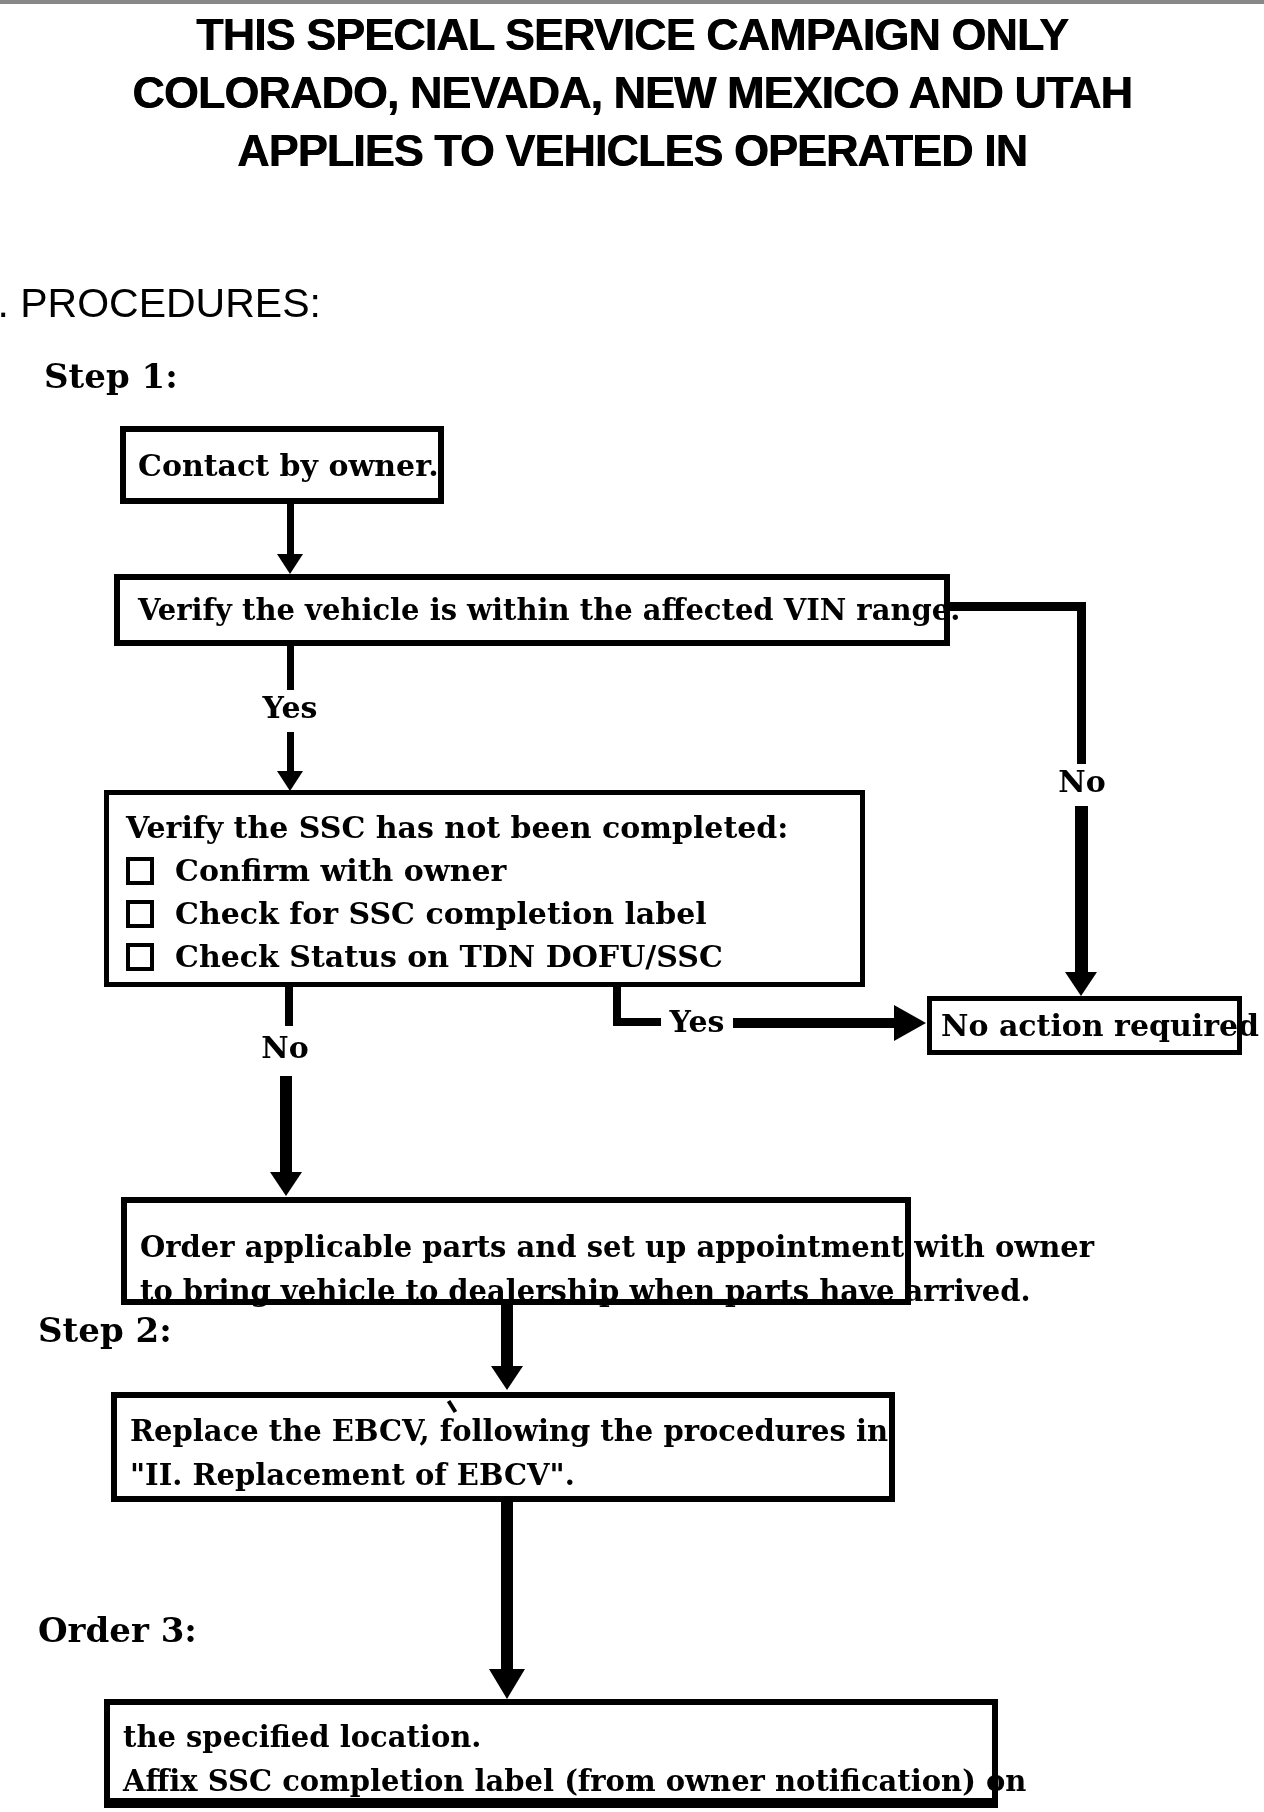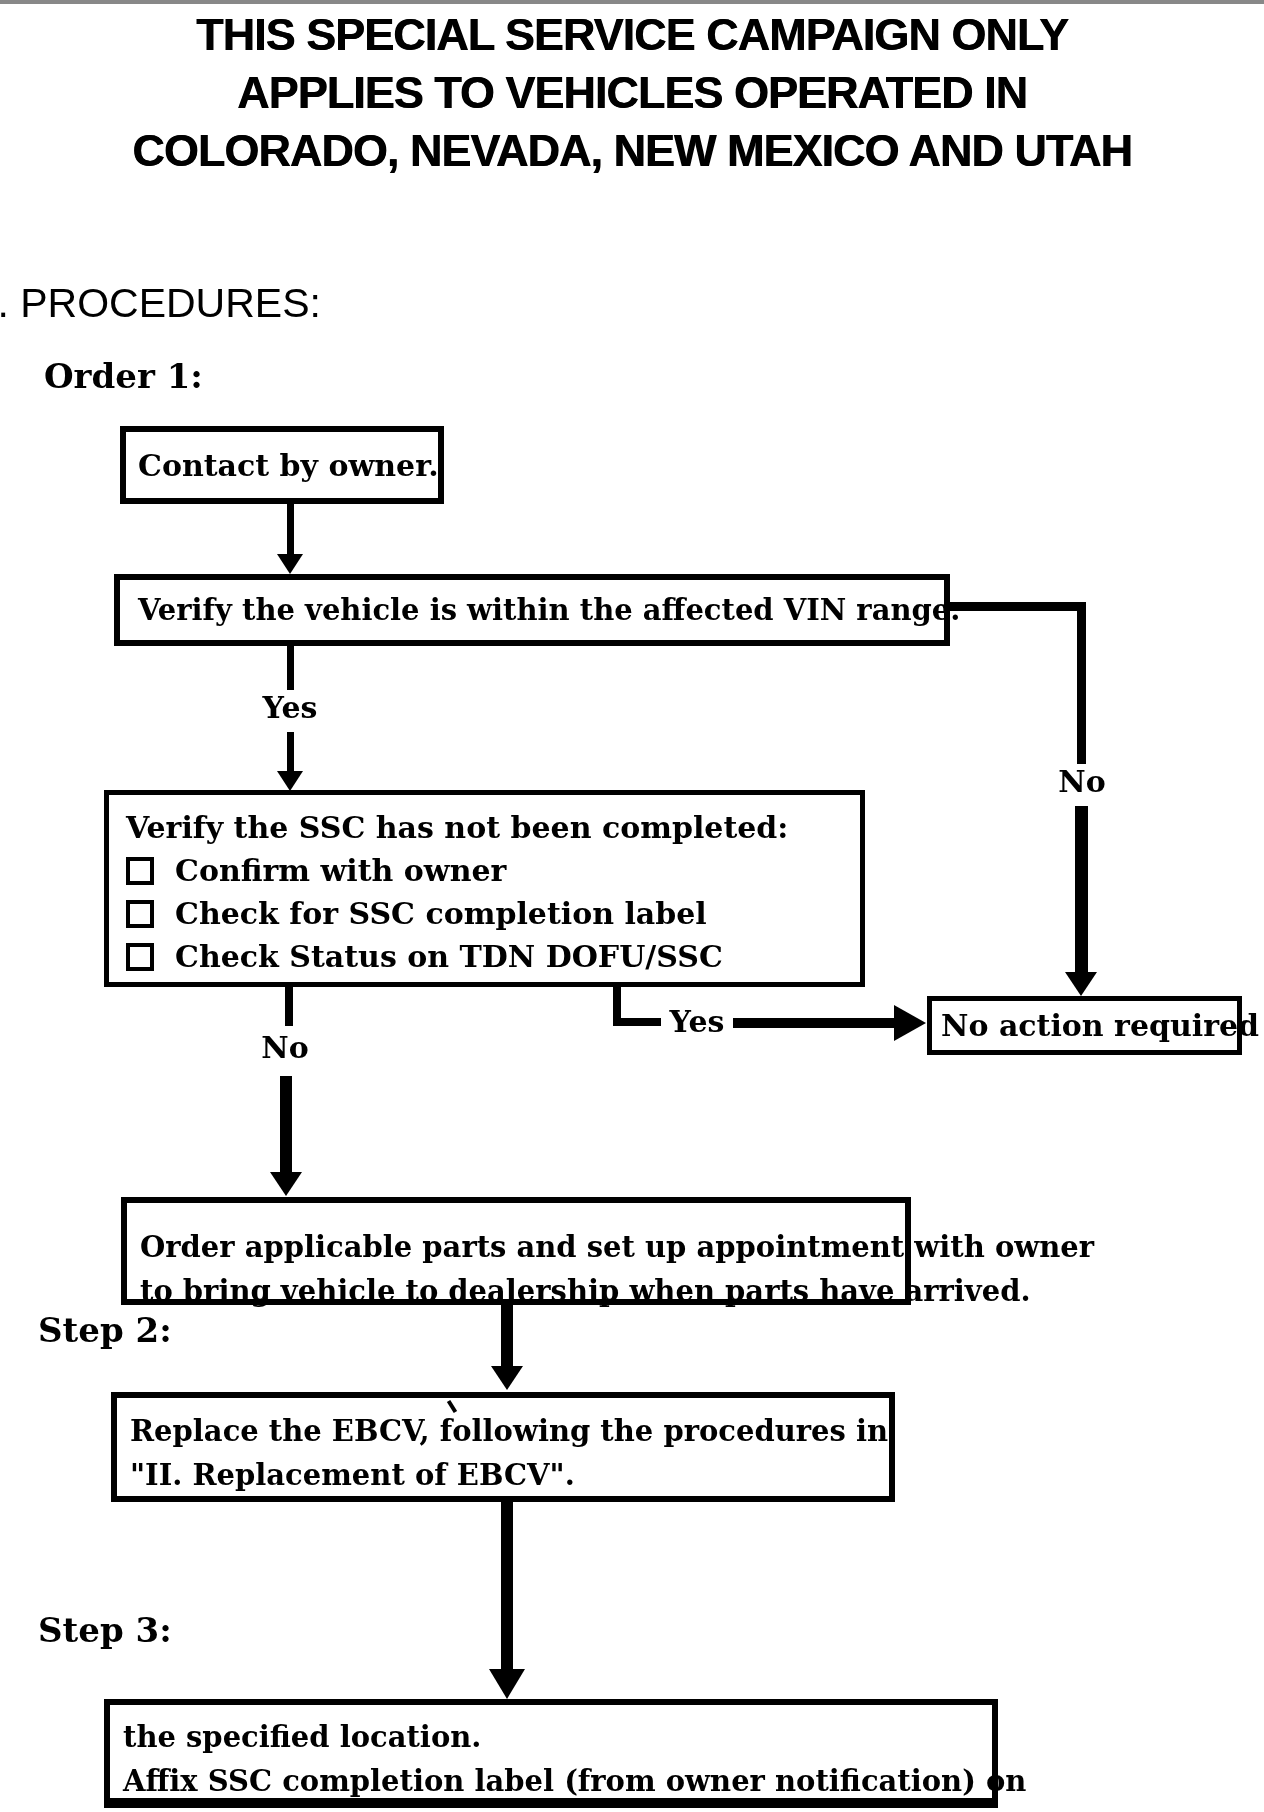--- a/index.html
+++ b/index.html
@@ -64,29 +64,29 @@
   }
   .artifact { position:absolute; background:var(--ink); }
 </style>
 </head>
 <body>
 
 <div class="page">
 
   <div class="doc-title">
     <div>THIS SPECIAL SERVICE CAMPAIGN ONLY</div>
+    <div>COLORADO, NEVADA, NEW MEXICO AND UTAH</div>
     <div>APPLIES TO VEHICLES OPERATED IN</div>
-    <div>COLORADO, NEVADA, NEW MEXICO AND UTAH</div>
   </div>
 
   <div class="section-heading">I. PROCEDURES:</div>
 
-  <div class="step-label" id="step1">Order 1:</div>
+  <div class="step-label" id="step1">Step 1:</div>
   <div class="step-label" id="step2">Step 2:</div>
-  <div class="step-label" id="step3">Step 3:</div>
+  <div class="step-label" id="step3">Order 3:</div>
 
   <div class="fbox" id="box-contact">
     <span>Contact by owner.</span>
   </div>
 
   <div class="fbox" id="box-vin">
     <span>Verify the vehicle is within the affected VIN range.</span>
   </div>
 
   <div class="fbox" id="box-ssc">

